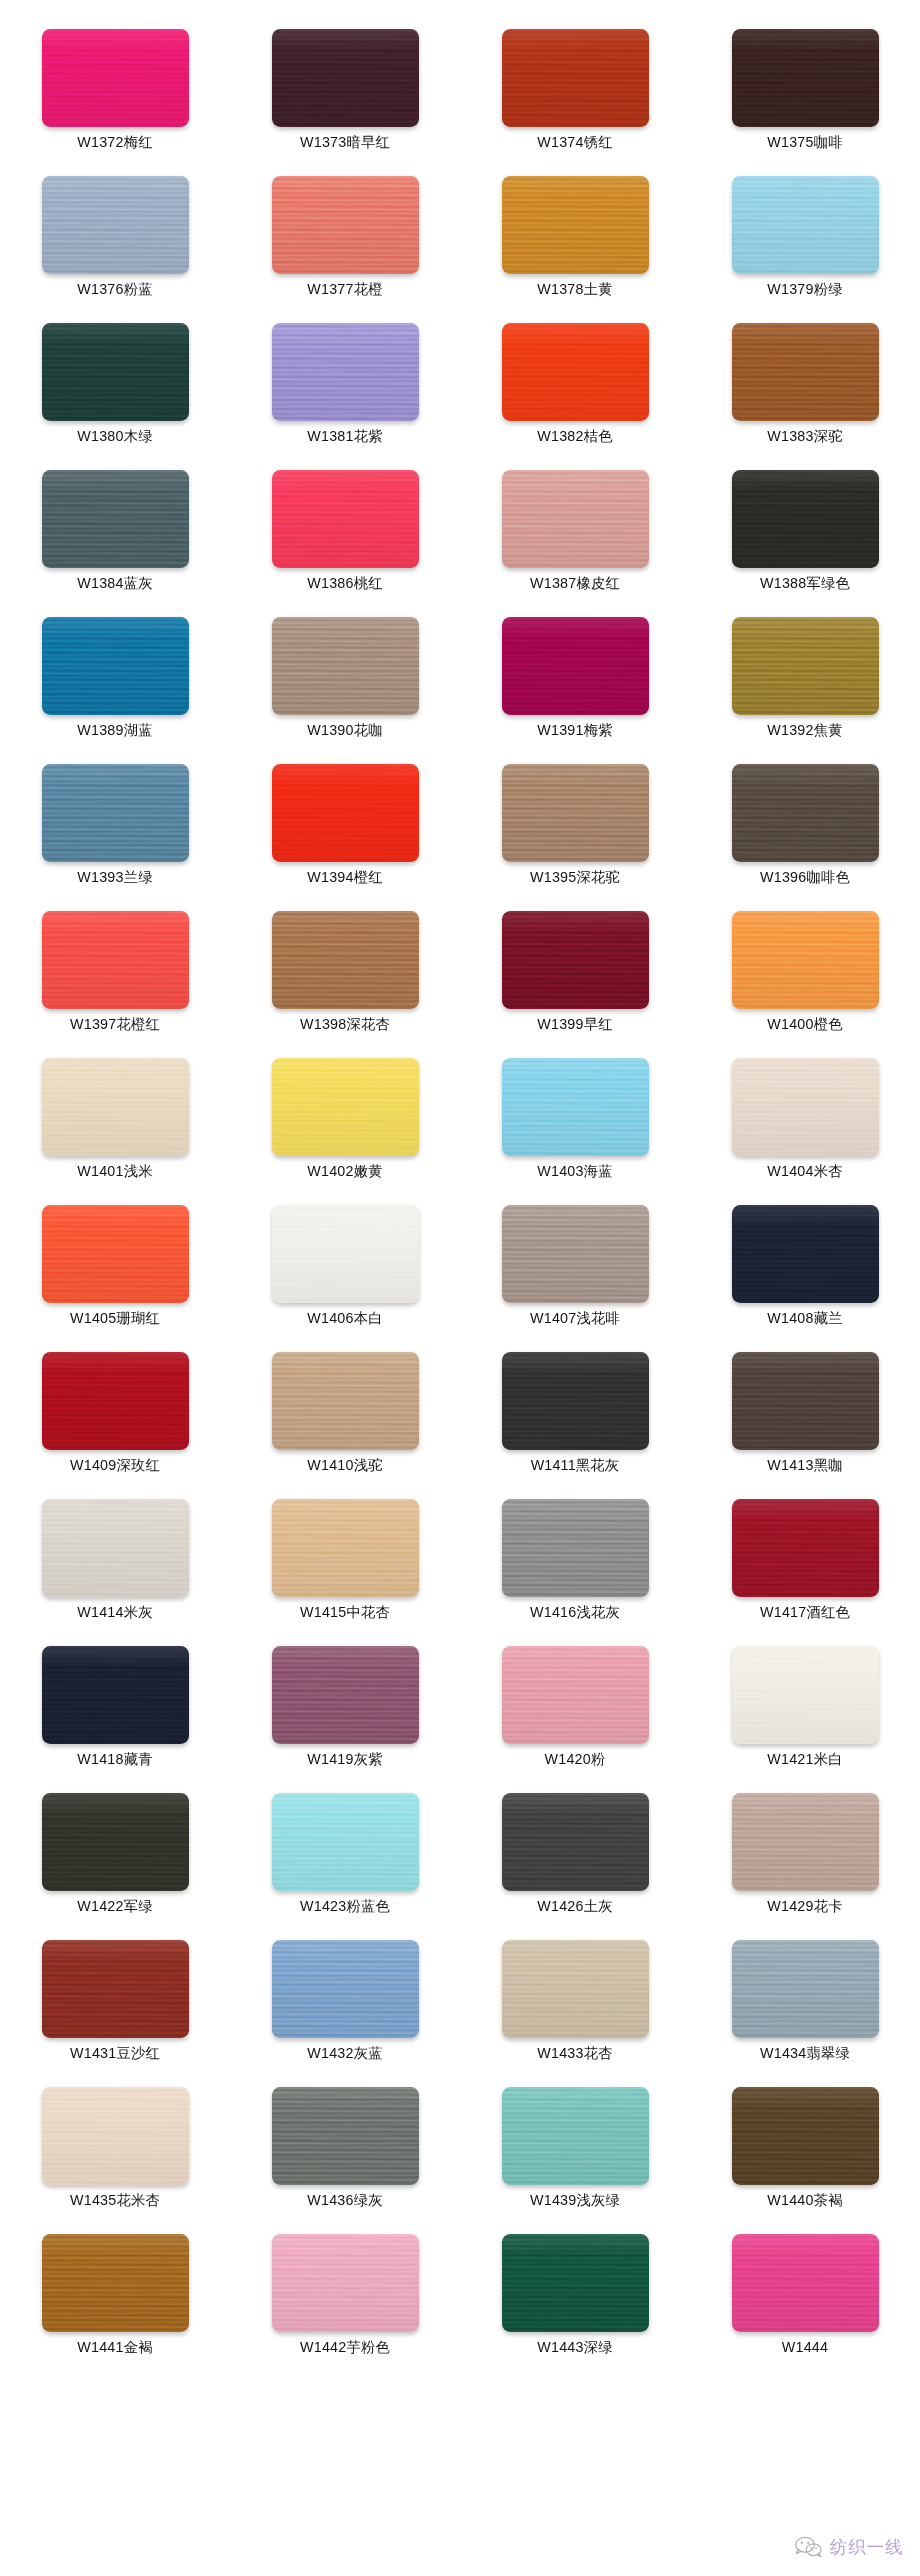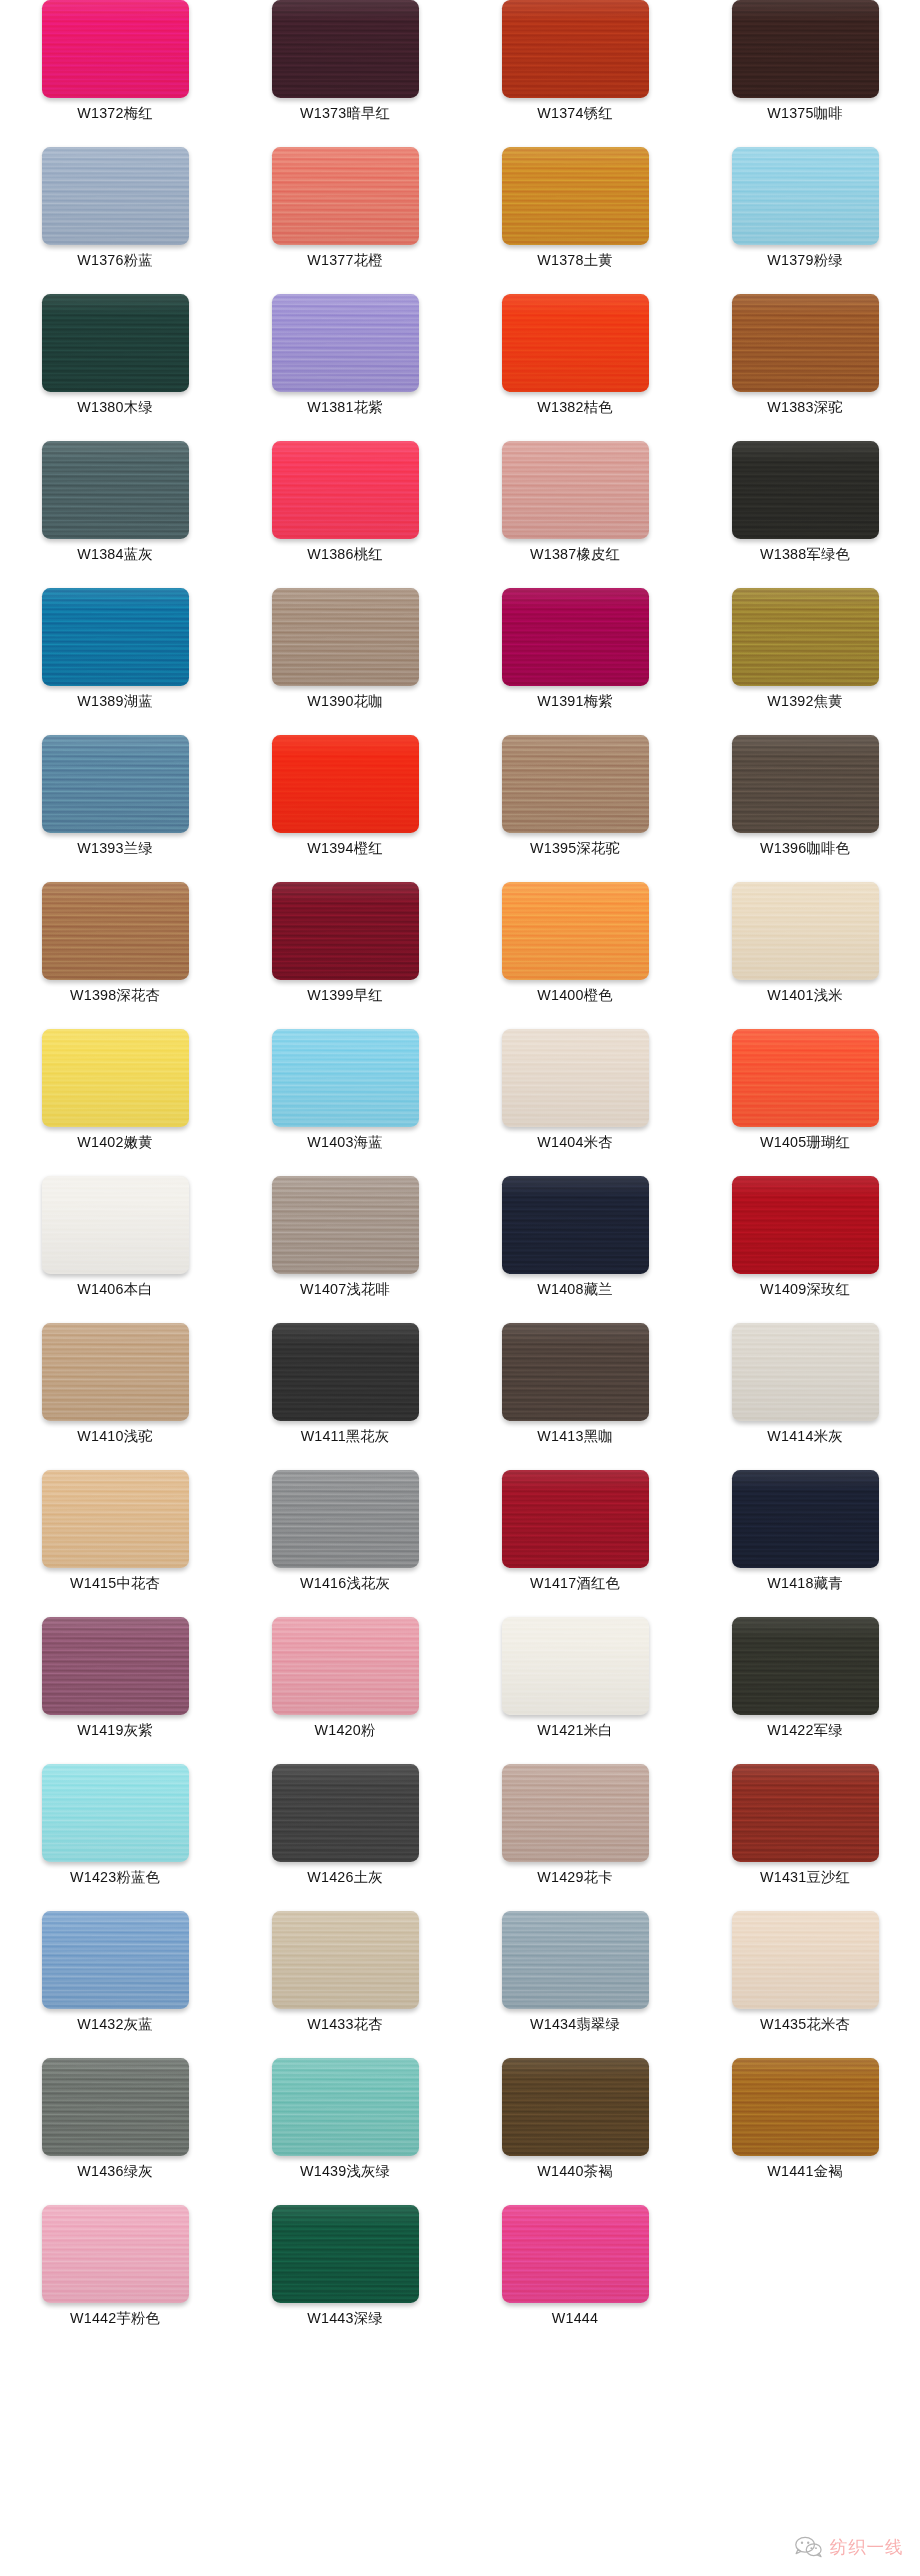--- a/index.html
+++ b/index.html
@@ -14,20 +14,21 @@
     font-family: "Liberation Sans", "DejaVu Sans", sans-serif;
     position: relative;
     overflow: hidden;
   }
 
   #chart {
     position: relative;
     width: 920px;
     height: 2576px;
     background: #ffffff;
+    padding-top: 29px;
     box-sizing: border-box;
   }
 
   .swatch-grid {
     display: grid;
     grid-template-columns: repeat(4, 230px);
     width: 920px;
     row-gap: 0px;
     column-gap: 0px;
   }
@@ -115,21 +116,21 @@
     gap: 6.4px;
     opacity: 0.42;
   }
   .wm-logo {
     width: 28px;
     height: 22px;
     flex: 0 0 auto;
   }
   .wm-text {
     font-size: 17.5px;
-    color: #ef4444;
+    color: #4c1d95;
     font-family: "DejaVu Sans", "Liberation Sans", sans-serif;
     letter-spacing: 0.9px;
     white-space: nowrap;
     text-align: right;
   }
 </style>
 </head>
 <body>
 
 <div id="chart">
@@ -271,20 +272,26 @@
         <div class="chip-wrap">
           <div class="chip" style="background-color: rgb(168, 134, 108);"></div>
         </div>
         <div class="swatch-label">W1395深花驼</div>
       </div>
       <div class="swatch-cell">
         <div class="chip-wrap">
           <div class="chip" style="background-color: rgb(88, 76, 66);"></div>
         </div>
         <div class="swatch-label">W1396咖啡色</div>
+      </div>
+      <div class="swatch-cell">
+        <div class="chip-wrap">
+          <div class="chip" style="background-color: rgb(247, 80, 74);"></div>
+        </div>
+        <div class="swatch-label">W1397花橙红</div>
       </div>
       <div class="swatch-cell">
         <div class="chip-wrap">
           <div class="chip" style="background-color: rgb(169, 118, 78);"></div>
         </div>
         <div class="swatch-label">W1398深花杏</div>
       </div>
       <div class="swatch-cell">
         <div class="chip-wrap">
           <div class="chip" style="background-color: rgb(123, 18, 38);"></div>

